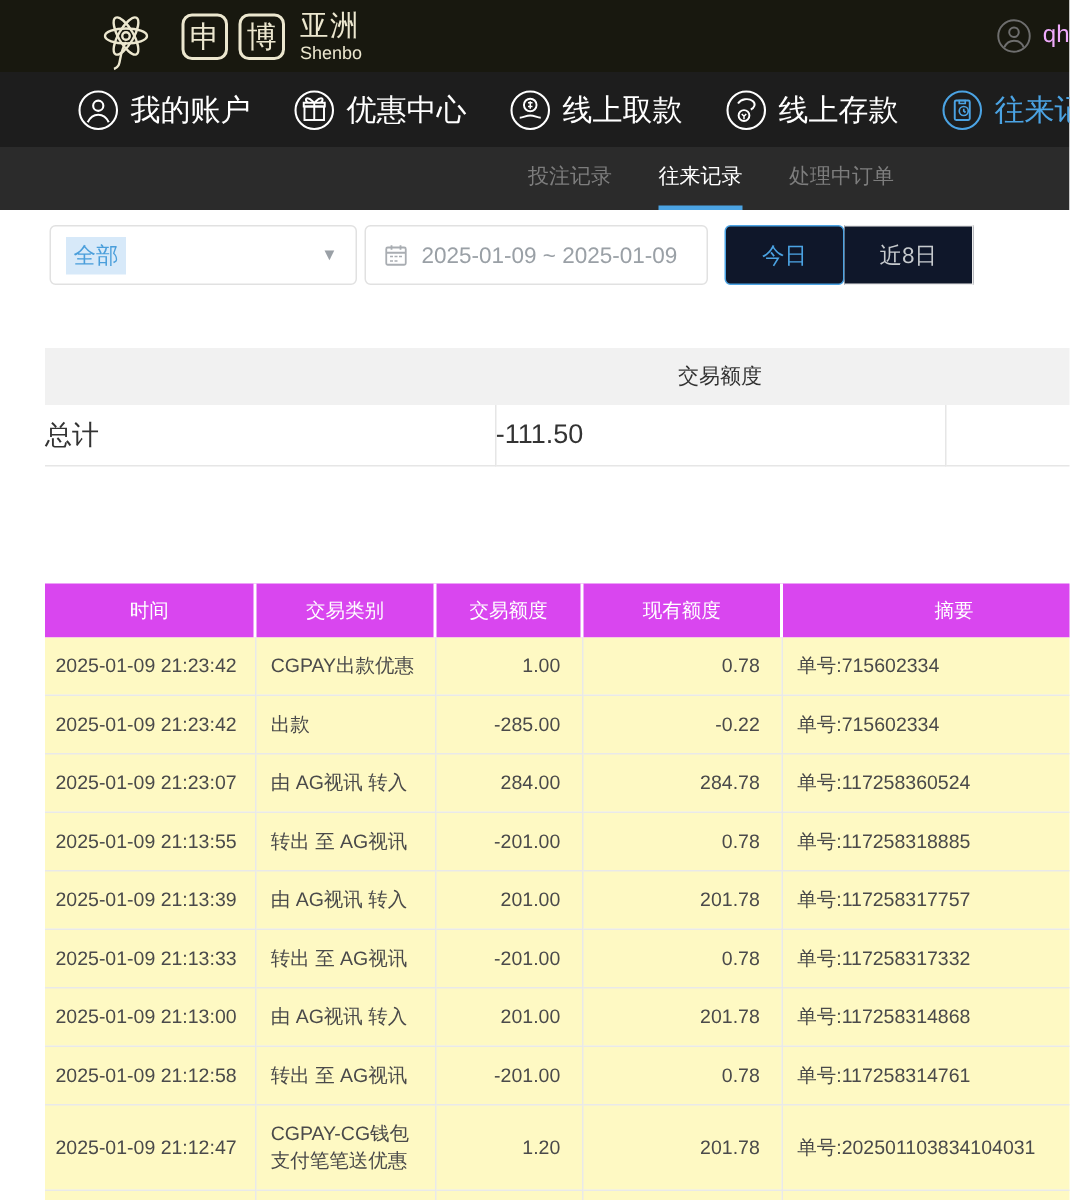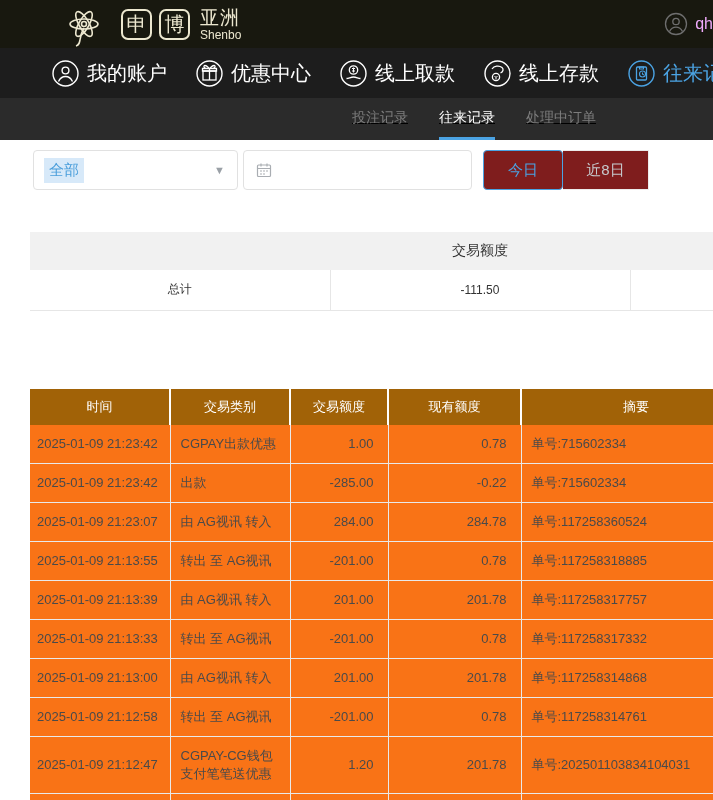--- a/index.html
+++ b/index.html
@@ -23,65 +23,65 @@
   
   .main-nav { height: 50px; background: #1d1d1d; display: flex; align-items: center;
     padding-left: 52px; gap: 29px; }
   .nav-item { display: flex; align-items: center; gap: 8px; color: #fff;
     font-size: 20px; cursor: pointer; white-space: nowrap; }
   .nav-item svg { display: block; }
   .nav-item.active { color: #4ba3e3; }
   .nav-bell { margin-left: auto; margin-right: 2px; display: flex; align-items: center; }
 
   
-  .sub-nav { height: 42px; background: #2b2b2b; display: flex; padding-left: 352px; gap: 31px; text-decoration: underline; }
+  .sub-nav { height: 42px; background: #2b2b2b; display: flex; padding-left: 352px; gap: 31px; }
   .tab { height: 42px; display: flex; align-items: center; color: #7d7d7d; font-size: 14px;
     border-bottom: 3px solid transparent; cursor: pointer; white-space: nowrap; }
   .tab.active { color: #fff; border-bottom-color: #4ba3e3; }
 
   
   .filter-bar { height: 60px; display: flex; align-items: center; padding-left: 33px; gap: 4px; }
   .type-select { width: 205px; height: 40px; border: 1px solid #e1e1e1; border-radius: 4px;
     display: flex; align-items: center; padding: 0 12px 0 10px; cursor: pointer; text-align: center; }
   .type-select .sel-value { background: #d7e9f9; color: #4a9edb; font-size: 15px; padding: 3px 5px; }
   .type-select .sel-arrow { margin-left: auto; color: #9aa0a6; font-size: 11px; }
   .date-input { width: 229px; height: 40px; border: 1px solid #e1e1e1; border-radius: 4px;
     display: flex; align-items: center; gap: 9px; padding: 0 12px; margin-left: 1px; cursor: pointer; }
   .date-input .date-text { color: #9aa0a6; font-size: 15px; white-space: nowrap; }
   .quick-group { display: flex; margin-left: 7px; }
   .quick-btn { height: 40px; display: flex; align-items: center; justify-content: center;
-    font-size: 15px; cursor: pointer; background: #7f1d1d; }
+    font-size: 15px; cursor: pointer; background: #0f172a; }
   .quick-btn.active { width: 80px; border: 1px solid #4ba3e3; border-radius: 4px; color: #4ba3e3; }
   .quick-btn.plain { width: 77px; border: 1px solid #ececec; border-left: none; color: #c6cacd; }
   .quick-btn.plain:last-child { width: 86px; }
 
   .spacer-a { height: 32px; }
   .spacer-b { height: 78px; }
 
   
   .summary-table { margin-left: 30px; width: 940px; border-collapse: collapse; table-layout: fixed; }
   .summary-table col.s1 { width: 300px; }
   .summary-table col.s2 { width: 300px; }
   .summary-table th { height: 38px; background: #f1f1f1; font-weight: normal;
     font-size: 14px; color: #333; text-align: center; }
-  .summary-table td { height: 40px; font-size: 12px; color: #333; text-align: center;
+  .summary-table td { height: 40px; font-size: 18px; color: #333; 
     border-right: 1px solid #e6e6e6; border-bottom: 1px solid #e6e6e6; }
   .summary-table td:last-child { border-right: none; }
 
   
   .tx-table { margin-left: 30px; width: 720px; border-collapse: collapse; table-layout: fixed; }
   .tx-table col.c1 { width: 140px; }
   .tx-table col.c2 { width: 120px; }
   .tx-table col.c3 { width: 98px; }
   .tx-table col.c4 { width: 133px; }
-  .tx-table th { height: 36px; background: #a16207; color: #fff; font-weight: normal;
+  .tx-table th { height: 36px; background: #d946ef; color: #fff; font-weight: normal;
     font-size: 13px; text-align: center; border-right: 2px solid #fff; }
   .tx-table th:last-child { border-right: none; }
   .tx-table td { font-size: 13px; color: #4a4a4a; line-height: 18px; padding: 10px 0;
-    border-right: 1px solid #e9e9e9; border-bottom: 1px solid #e9e9e9; background: #f97316; }
+    border-right: 1px solid #e9e9e9; border-bottom: 1px solid #e9e9e9; background: #fef9c3; }
   .tx-table td:last-child { border-right: none; }
   td.c-time { padding-left: 7px; text-align: left; white-space: nowrap; }
   td.c-type { padding-left: 10px; padding-right: 10px; text-align: left; }
   td.c-amount, td.c-balance { padding-right: 14px; text-align: right; }
   td.c-summary { padding-left: 10px; text-align: left; white-space: nowrap; }
 </style>
 </head>
 <body>
 
 <div class="top-header">
@@ -176,20 +176,21 @@
   <div class="type-select">
     <span class="sel-value">全部</span>
     <span class="sel-arrow">▼</span>
   </div>
   <div class="date-input">
     <svg width="16" height="16" viewBox="0 0 16 16" fill="none">
       <rect x="1.5" y="3" width="13" height="11.5" rx="1" stroke="#a9adb2" stroke-width="1.2"></rect>
       <path d="M1.5 6.5h13 M5 1.5v3 M11 1.5v3" stroke="#a9adb2" stroke-width="1.2"></path>
       <path d="M4 9h2 M7 9h2 M10 9h2 M4 12h2 M7 12h2" stroke="#a9adb2" stroke-width="1.1"></path>
     </svg>
+    <span class="date-text">2025-01-09 ~ 2025-01-09</span>
   </div>
   <div class="quick-group">
     <div class="quick-btn active">今日</div>
     <div class="quick-btn plain">近8日</div>
   </div>
 </div>
 
 <div class="spacer-a"></div>
 
 <table class="summary-table">

